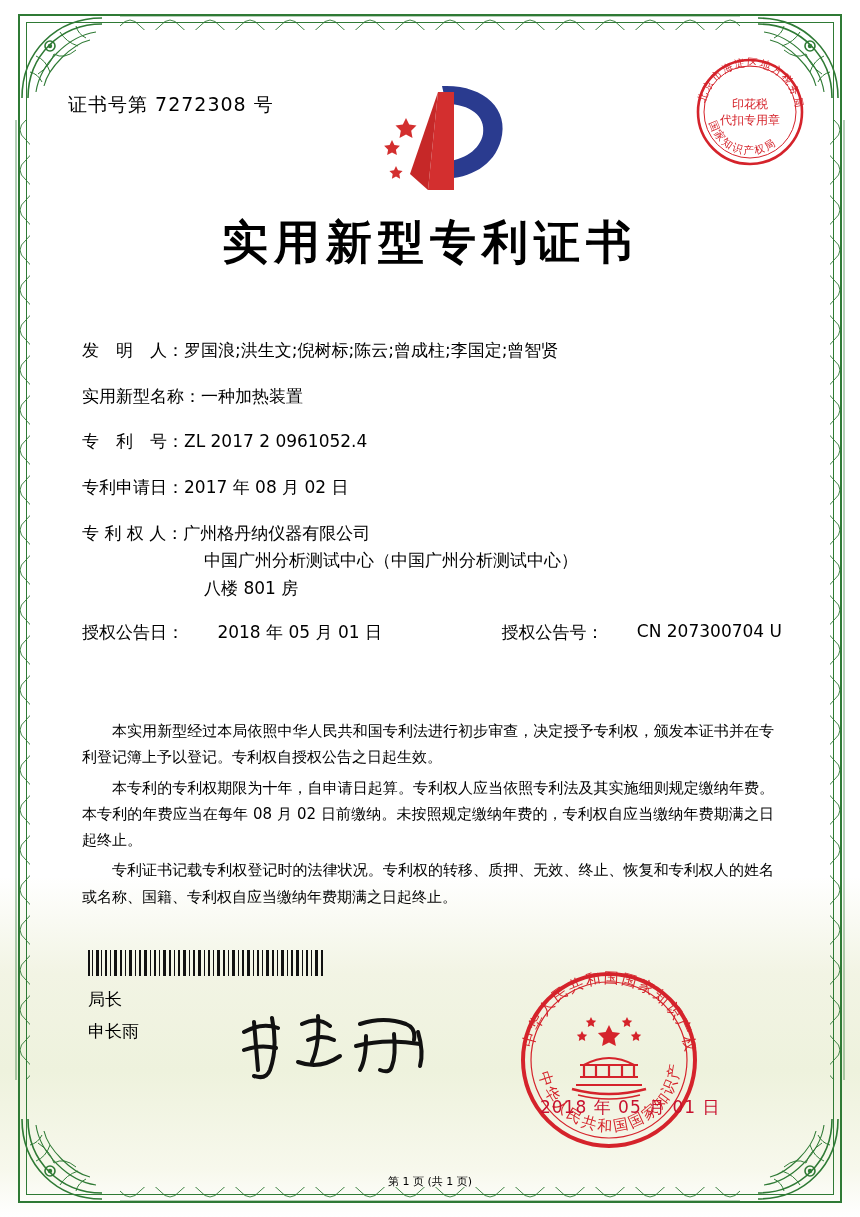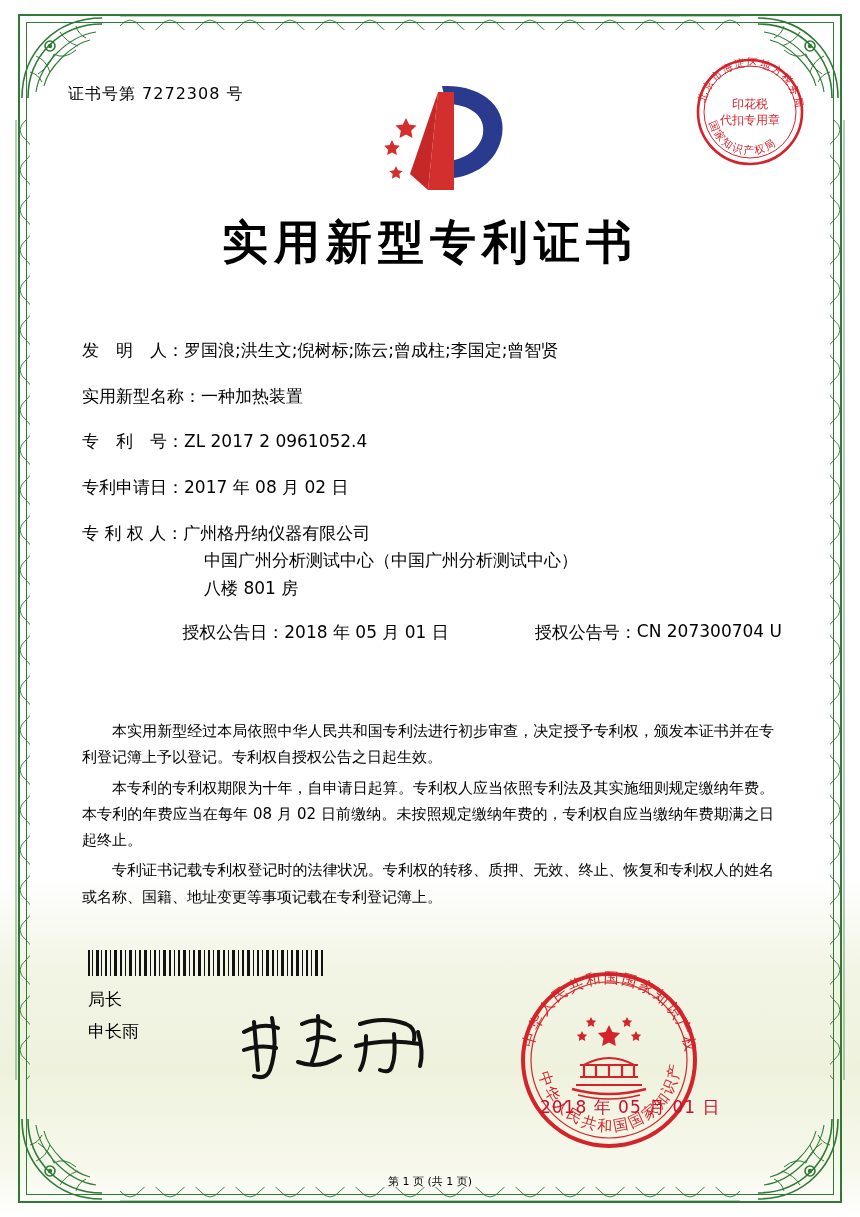--- a/index.html
+++ b/index.html
@@ -51,22 +51,22 @@
     opacity: .9;
   }
   .edge-top { left: 120px; top: 10px; width: 620px; height: 20px; }
   .edge-bottom { left: 120px; bottom: 10px; width: 620px; height: 20px; transform: scaleY(-1); }
   .edge-left { left: 10px; top: 120px; width: 20px; height: 960px; }
   .edge-right { right: 10px; top: 120px; width: 20px; height: 960px; transform: scaleX(-1); }
 
   
   .cert-no {
     position: absolute;
-    left: 68px; top: 84px;
-    font-size: 16px;
+    left: 68px; top: 92px;
+    font-size: 19px;
     letter-spacing: 1px;
     color: #000;
     font-family: "DejaVu Sans", "Liberation Sans", sans-serif;
   }
   .logo {
     position: absolute;
     left: 370px; top: 78px;
     width: 140px; height: 120px;
   }
   .tax-stamp {
@@ -109,21 +109,21 @@
   }
   .f-value-2 {
     margin-left: 122px;
     margin-top: -18px;
     margin-bottom: 21px;
     line-height: 1.45;
     font-size: 17px;
   }
   .row-inline {
     display: flex;
-    justify-content: flex-end;
+    justify-content: space-between;
     margin-bottom: 20px;
     font-size: 17px;
   }
   .row-inline .right {
     margin-left: 86px;
   }
 
   
   .body-text {
     position: absolute;
@@ -345,21 +345,21 @@
       <span>2018 年 05 月 01 日</span>
       <span class="right">授权公告号：</span>
       <span>CN 207300704 U</span>
     </div>
 
   </div>
 
   <div class="body-text">
     <p>本实用新型经过本局依照中华人民共和国专利法进行初步审查，决定授予专利权，颁发本证书并在专利登记簿上予以登记。专利权自授权公告之日起生效。</p>
     <p>本专利的专利权期限为十年，自申请日起算。专利权人应当依照专利法及其实施细则规定缴纳年费。本专利的年费应当在每年 08 月 02 日前缴纳。未按照规定缴纳年费的，专利权自应当缴纳年费期满之日起终止。</p>
-    <p>专利证书记载专利权登记时的法律状况。专利权的转移、质押、无效、终止、恢复和专利权人的姓名或名称、国籍、地址变更等事项记载在专利登记簿上。</p>
+    <p>专利证书记载专利权登记时的法律状况。专利权的转移、质押、无效、终止、恢复和专利权人的姓名或名称、国籍、专利权自应当缴纳年费期满之日起终止。</p>
   </div>
 
   <div class="barcode">
     <svg viewBox="0 0 236 26" width="236" height="26">
       <g fill="#111">
         <rect x="0" y="0" width="2" height="26"></rect>
           <rect x="4" y="0" width="1" height="26"></rect>
         <rect x="8" y="0" width="3" height="26"></rect>
           <rect x="13" y="0" width="1" height="26"></rect>
         <rect x="17" y="0" width="2" height="26"></rect>

